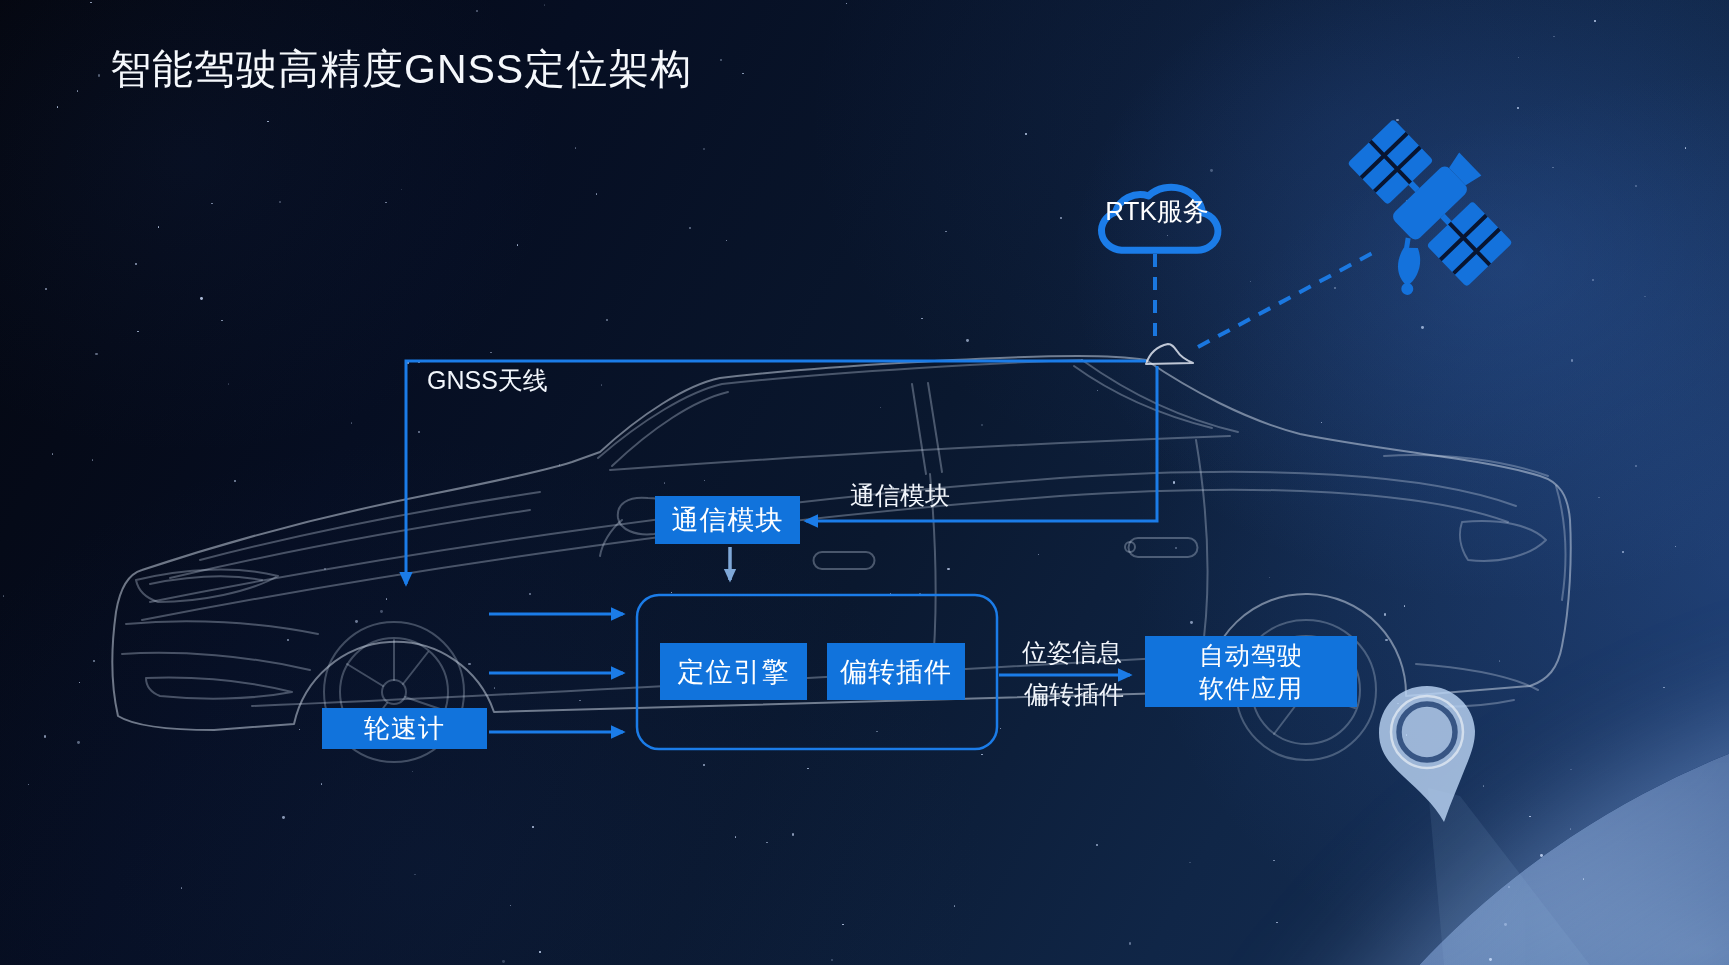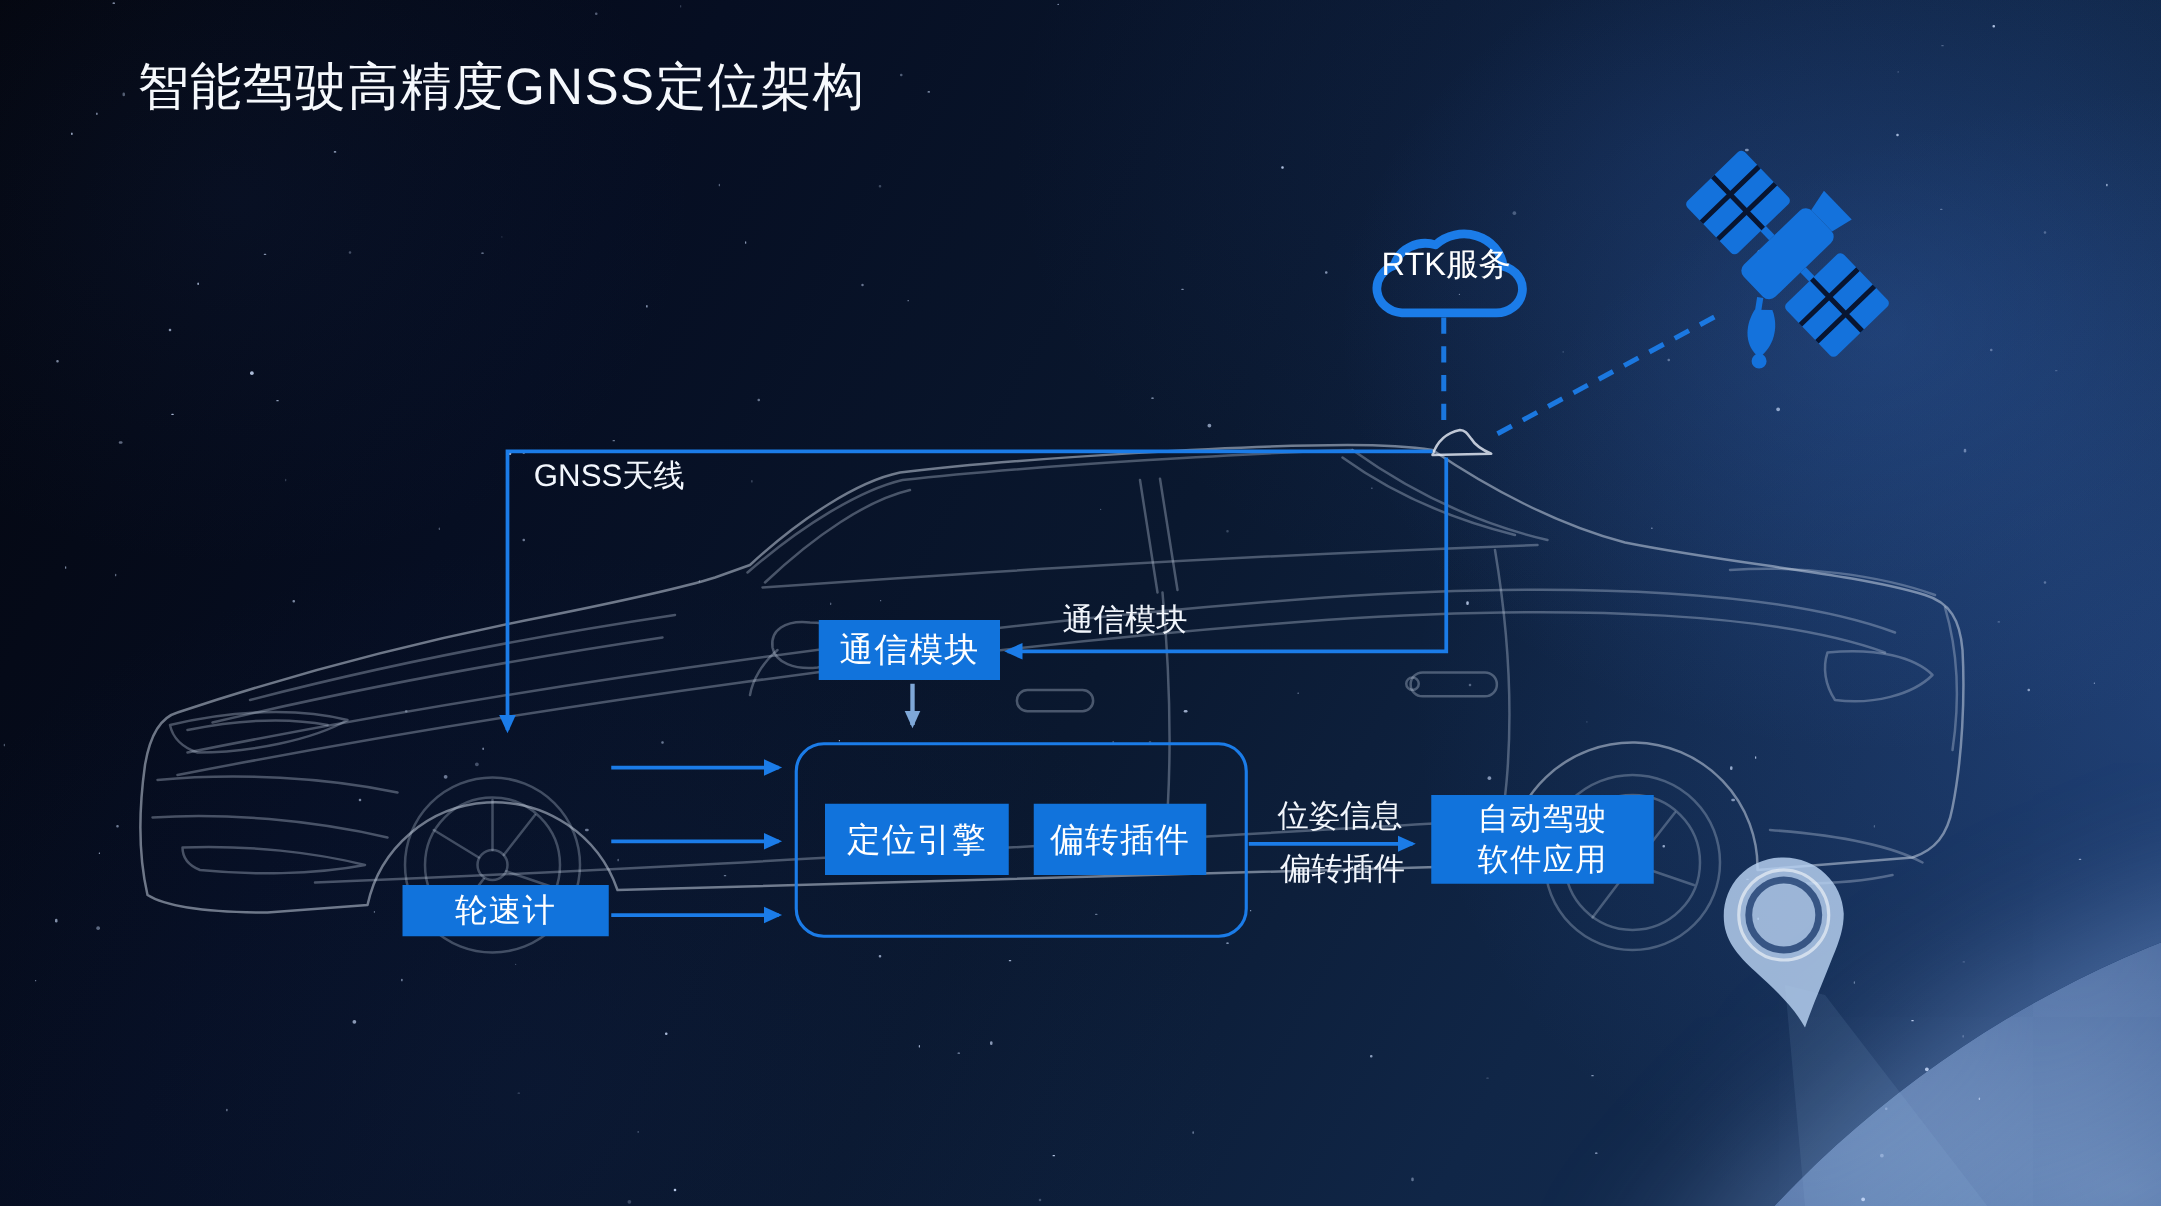--- a/index.html
+++ b/index.html
@@ -314,16 +314,16 @@
 
   <div class="lbl" style="left:427px;top:320px;margin-top:44px;">GNSS天线</div>
   <div class="lbl" style="left:850px;top:479px;">通信模块</div>
   <div class="lbl" style="left:1022px;top:636px;">位姿信息</div>
   <div class="lbl" style="left:1024px;top:678px;">偏转插件</div>
 
   <div class="node big" style="left:655px;top:496px;width:145px;height:48px;">通信模块</div>
   <div class="node" style="left:322px;top:708px;width:165px;height:41px;">轮速计</div>
   <div class="node big" style="left:660px;top:643px;width:147px;height:57px;">定位引擎</div>
   <div class="node big" style="left:827px;top:643px;width:138px;height:57px;">偏转插件</div>
-  <div class="node multiline" style="left:1145px;top:636px;width:178px;height:71px;">自动驾驶
+  <div class="node multiline" style="left:1145px;top:636px;width:212px;height:71px;">自动驾驶
 软件应用</div>
 
 </div>
 
 </body></html>

